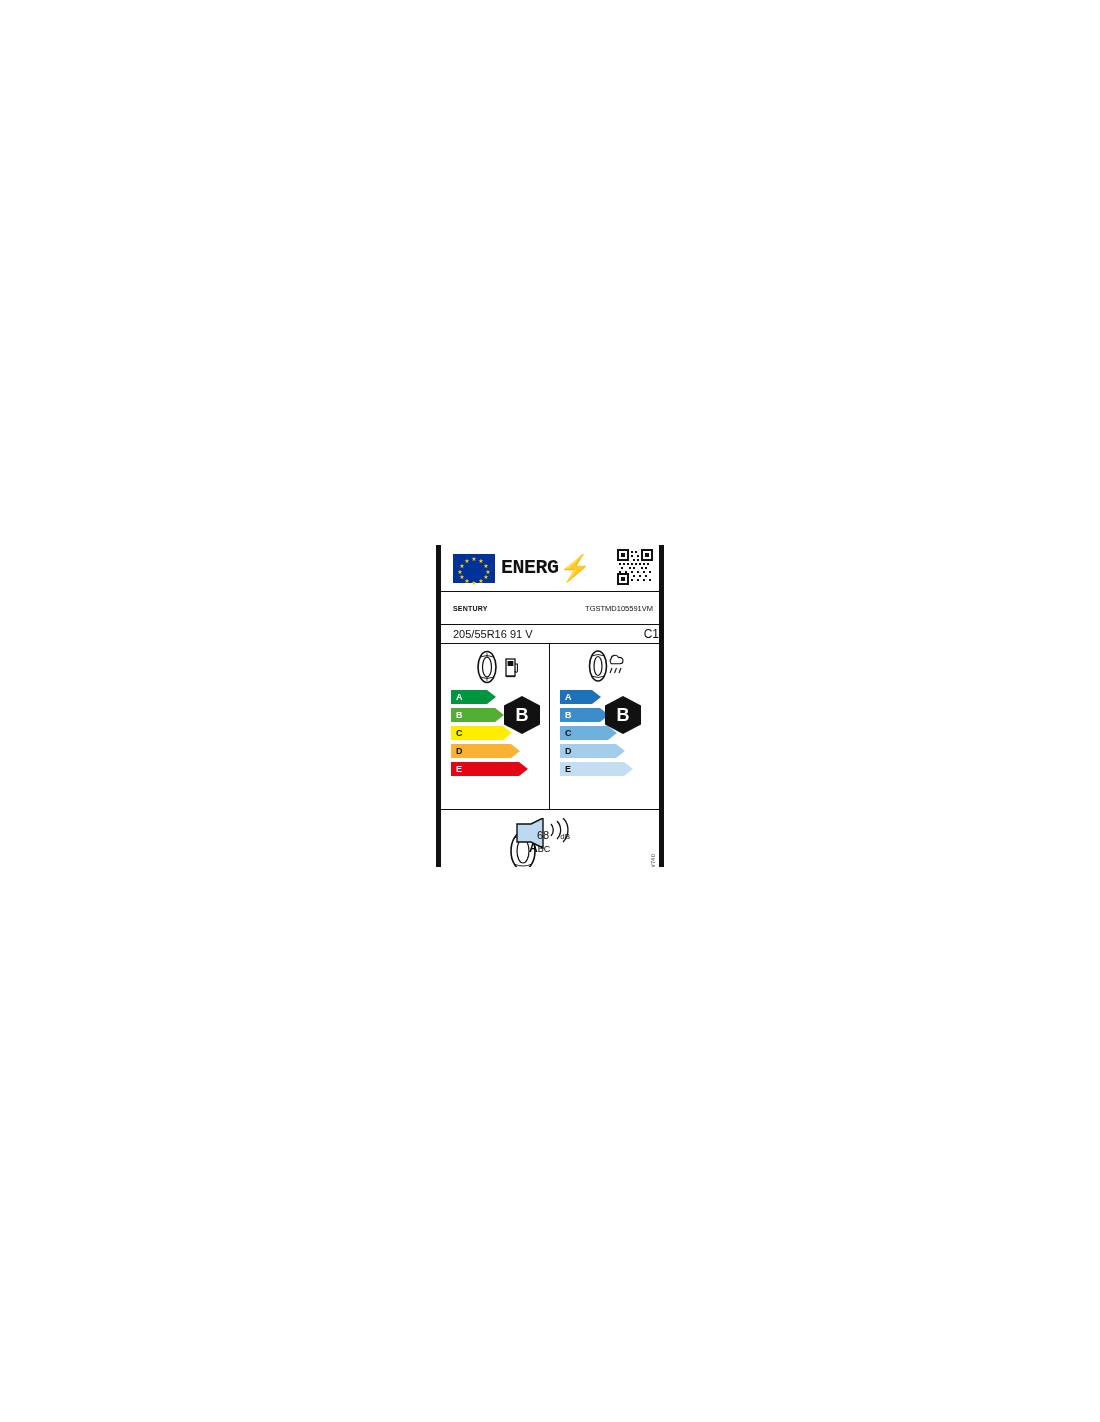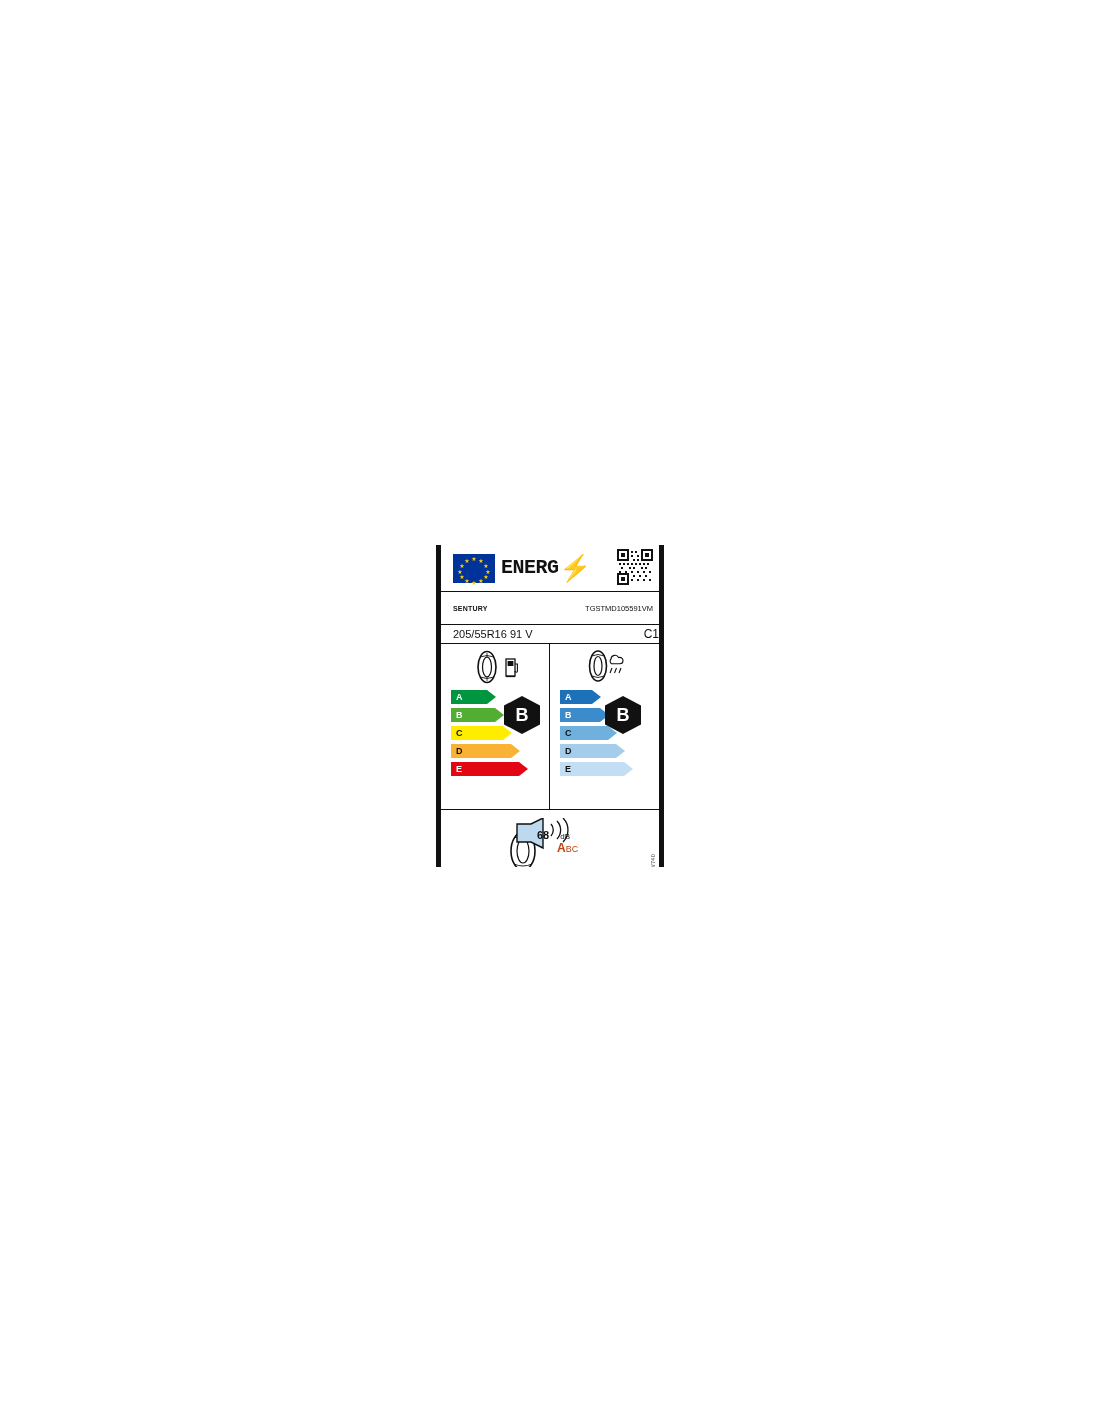--- a/index.html
+++ b/index.html
@@ -205,33 +205,33 @@
   }
   .noise-inner {
     position: absolute;
     left: 58px;
     top: 8px;
     display: flex;
     align-items: flex-start;
   }
   .noise-value {
     font-size: 11px;
-    font-weight: bold;
+    font-weight: normal;
     color: #111111;
   }
   .noise-unit {
     font-size: 8px;
     color: #111111;
     margin-left: 11px;
   }
   .noise-classes {
     position: absolute;
-    left: 116px;
+    left: 88px;
     top: 28px;
-    color: #c2410c;
+    color: #000000;
   }
   .noise-classes .sel {
     font-size: 12px;
     font-weight: bold;
   }
   .noise-classes .un {
     font-size: 9px;
   }
   .reg-text {
     position: absolute;

